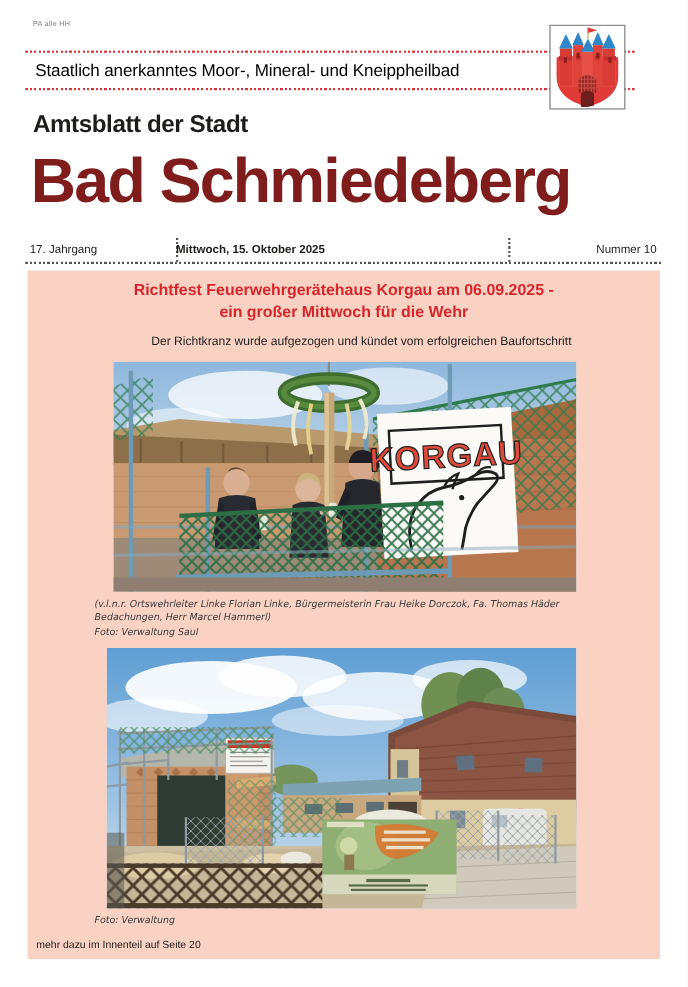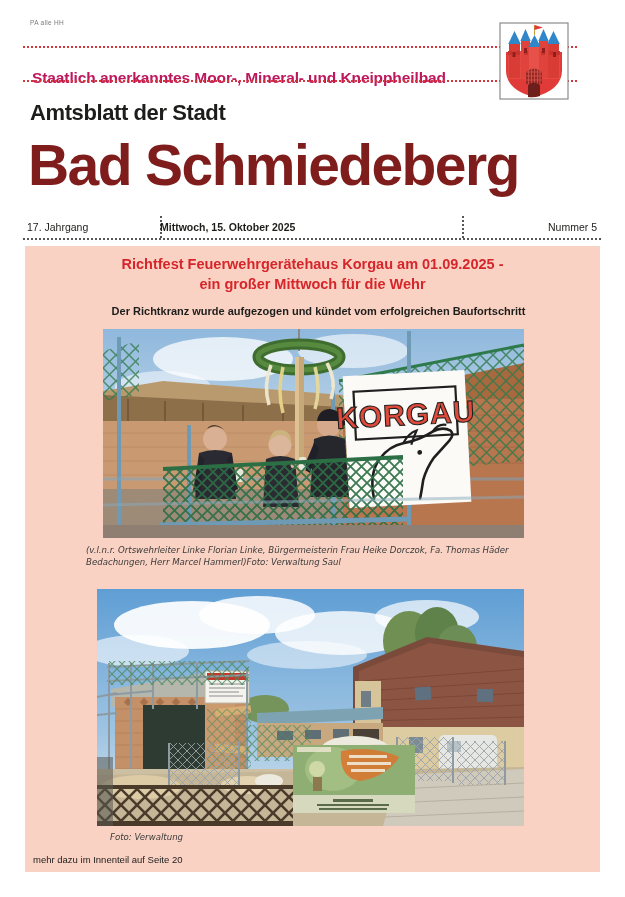--- a/index.html
+++ b/index.html
@@ -44,24 +44,24 @@
     width: 100%;
     height: 2px;
     background-image: repeating-linear-gradient(
         to right, #d8353a 0, #d8353a 2px, rgba(255,255,255,0) 2px, rgba(255,255,255,0) 4px);
   }
   .dotline.top { top: 0; }
   .dotline.bot { bottom: 0; }
   .tagline-text {
     position: absolute;
     left: 9px;
-    top: 23px;
+    top: 10px;
     font-size: 15.5px;
-    font-weight: bold;
-    color: #be185d;
+    font-weight: normal;
+    color: #000000;
     letter-spacing: -0.1px;
     white-space: nowrap;
   }
 
   
   .crest {
     position: absolute;
     left: 498px;
     top: 22px;
     width: 72px;
@@ -163,26 +163,26 @@
     top: 9px;
     width: 515px;
     text-align: center;
     font-size: 14.5px;
     font-weight: bold;
     color: #d6262b;
     line-height: 1.35;
   }
   .lead-subhead {
     position: absolute;
-    left: 24px;
+    left: 34px;
     top: 58px;
     width: 539px;
     text-align: center;
     font-size: 11px;
-    font-weight: bold;
+    font-weight: normal;
     color: #1d1d1b;
     line-height: 1.3;
   }
 
   
   .photo {
     position: absolute;
     overflow: hidden;
     background: #cfd9e2;
   }
@@ -209,30 +209,30 @@
     width: 485px;
     font-family: "DejaVu Sans", sans-serif;
     font-style: italic;
     font-size: 8.6px;
     color: #3b3b3b;
     line-height: 1.45;
   }
   .caption-top .line2 {
     display: flex;
     align-items: baseline;
+    flex-direction: column;
   }
   .caption-bottom {
     position: absolute;
     left: 61px;
     top: 586px;
     font-family: "DejaVu Sans", sans-serif;
     font-style: italic;
     font-size: 8.6px;
     color: #3b3b3b;
-    margin-left: 24px;
   }
   .lead-footer {
     position: absolute;
     left: 8px;
     top: 608px;
     font-size: 9.5px;
     color: #1d1d1b;
   }
 </style>
 </head>
@@ -306,28 +306,28 @@
   </div>
 
   <div class="masthead-sub">Amtsblatt der Stadt</div>
   <div class="masthead-title">Bad Schmiedeberg</div>
 
   <div class="infobar">
     <div class="info-left">17. Jahrgang</div>
     <div class="vline l"></div>
     <div class="info-center">Mittwoch, 15. Oktober 2025</div>
     <div class="vline r"></div>
-    <div class="info-right">Nummer 5</div>
+    <div class="info-right">Nummer 10</div>
     <div class="hline"></div>
   </div>
 
   <div class="lead-panel">
 
     <div class="lead-headline">
-      <span>Richtfest Feuerwehrgerätehaus Korgau am 01.09.2025 -</span><br>
+      <span>Richtfest Feuerwehrgerätehaus Korgau am 06.09.2025 -</span><br>
       <span>ein großer Mittwoch für die Wehr</span>
     </div>
 
     <div class="lead-subhead">Der Richtkranz wurde aufgezogen und kündet vom erfolgreichen Baufortschritt</div>
 
     <div class="photo photo-top">
       <svg viewBox="0 0 421 209" xmlns="http://www.w3.org/2000/svg">
         <defs>
           <linearGradient id="sky1" x1="0" y1="0" x2="0" y2="1">
             <stop offset="0%" stop-color="#8fb8dd"></stop>

